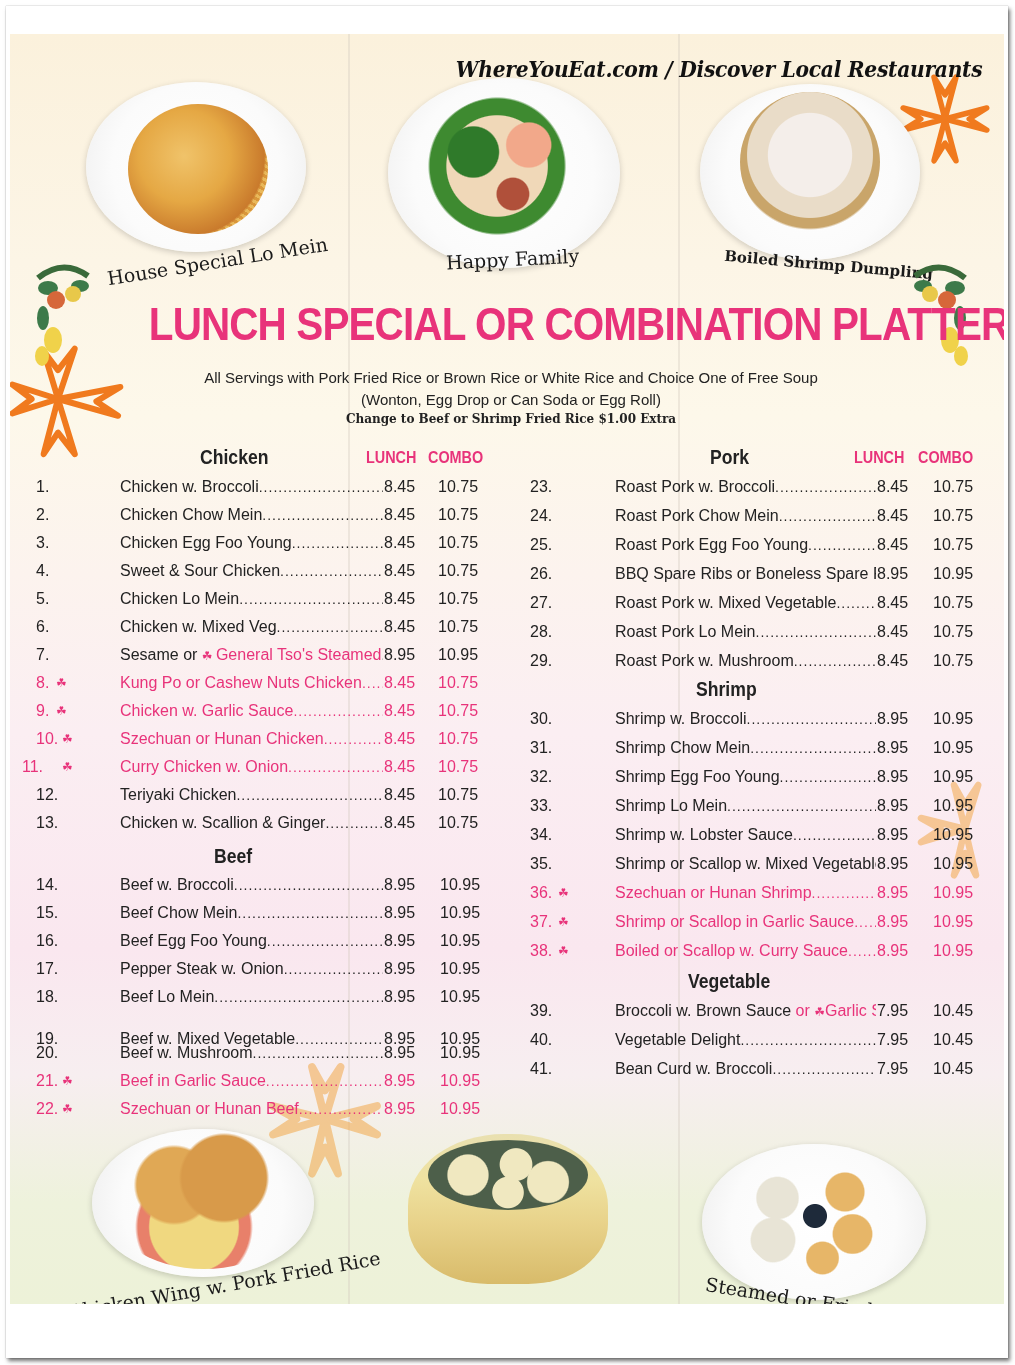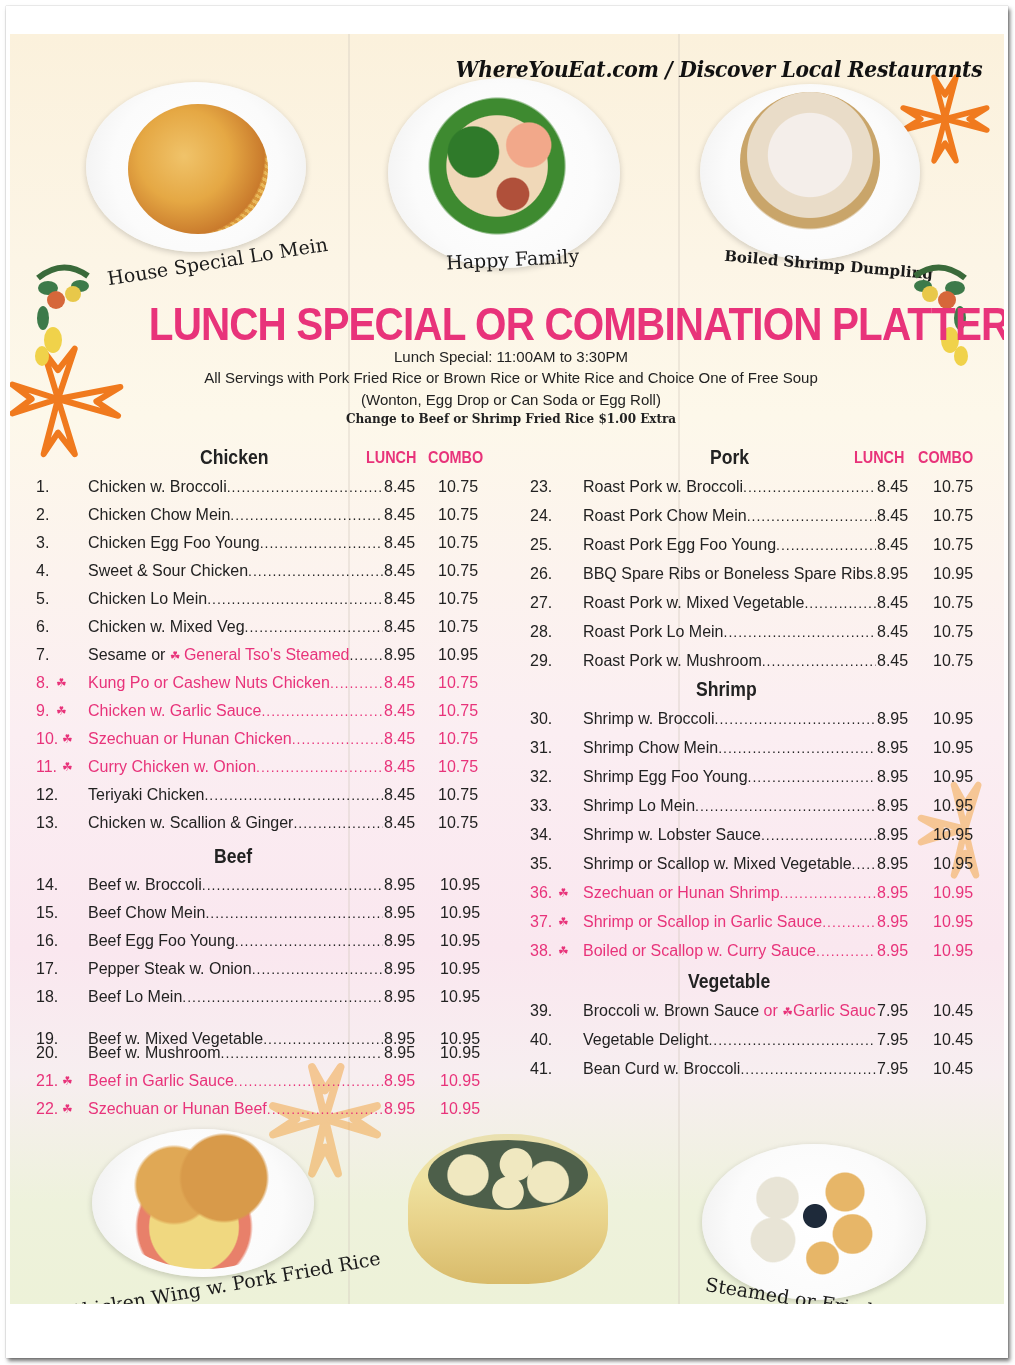--- a/index.html
+++ b/index.html
@@ -66,21 +66,21 @@
   .row {
     position: absolute; height: 24px; font-size: 16px; color: #222; font-weight: normal;
     white-space: nowrap;
   }
   .row.spicy { color: #e8337a; }
   .row .num { position: absolute; left: 0; top: 0; }
   .row .pep { position: absolute; top: 0; font-size: 12px; color: #e8337a; }
   .row .name-wrap {
     position: absolute; top: 0; display: flex; align-items: baseline; overflow: hidden;
   }
-  .row .name { white-space: nowrap; }
+  .row .name { white-space: nowrap; margin-left: 32px; }
   .row .name .plain { color: #222; }
   .row .name .hot { color: #e8337a; }
   .row .dots {
     flex: 1; overflow: hidden; white-space: nowrap; letter-spacing: 1px;
     font-size: 14px;
   }
   .row .lunch { position: absolute; top: 0; }
   .row .combo { position: absolute; top: 0; }
 </style>
 </head>
@@ -158,21 +158,20 @@
       <ellipse cx="50" cy="30" rx="10" ry="7" fill="#3d7a4a"></ellipse>
       <ellipse cx="18" cy="28" rx="9" ry="6" fill="#3d7a4a"></ellipse>
       <circle cx="42" cy="42" r="9" fill="#d6673a"></circle>
       <circle cx="25" cy="36" r="8" fill="#e8c84a"></circle>
       <ellipse cx="55" cy="60" rx="6" ry="12" fill="#3d7a4a"></ellipse>
       <ellipse cx="45" cy="82" rx="9" ry="13" fill="#f0d24a"></ellipse>
       <ellipse cx="56" cy="98" rx="7" ry="10" fill="#f0d24a"></ellipse>
     </svg>
 
     <div class="main-title" style="top:262px;">LUNCH SPECIAL OR COMBINATION PLATTER</div>
-    <div class="sub-line" style="top:314px;">Lunch Special: 11:00AM to 3:30PM</div>
     <div class="sub-line" style="top:357px;">(Wonton, Egg Drop or Can Soda or Egg Roll)</div>
     <div class="sub-line" style="top:335px;">All Servings with Pork Fried Rice or Brown Rice or White Rice and Choice One of Free Soup</div>
     <div class="sub-line sub-strong" style="top:378px;">Change to Beef or Shrimp Fried Rice $1.00 Extra</div>
 
     <div class="col" style="left:0; top:0;">
       <div class="section-head" style="left:190px; top:412px;">Chicken</div>
       <div class="price-head" style="left:356px; top:415px;">LUNCH</div>
       <div class="price-head" style="left:418px; top:415px;">COMBO</div>
       <div id="chicken-rows">
           <div class="row" style="left: 0px; top: 444px; width: 1000px;">
@@ -262,21 +261,21 @@
             <span class="num" style="left: 26px;">10.</span>
             <span class="pep" style="left: 52px; top: 2px;">☘</span>
             <div class="name-wrap" style="left: 78px; width: 295px;">
               <span class="name">Szechuan or Hunan Chicken</span>
               <span class="dots">........................................................................................................................</span>
             </div>
             <span class="lunch" style="left: 374px;">8.45</span>
             <span class="combo" style="left: 428px;">10.75</span>
           </div>
           <div class="row spicy" style="left: 0px; top: 724px; width: 1000px;">
-            <span class="num" style="left: 26px;">11.</span>
+            <span class="num" style="left: 12px;">11.</span>
             <span class="pep" style="left: 52px; top: 2px;">☘</span>
             <div class="name-wrap" style="left: 78px; width: 295px;">
               <span class="name">Curry Chicken w. Onion</span>
               <span class="dots">........................................................................................................................</span>
             </div>
             <span class="lunch" style="left: 374px;">8.45</span>
             <span class="combo" style="left: 428px;">10.75</span>
           </div>
           <div class="row" style="left: 0px; top: 752px; width: 1000px;">
             <span class="num" style="left: 26px;">12.</span>

